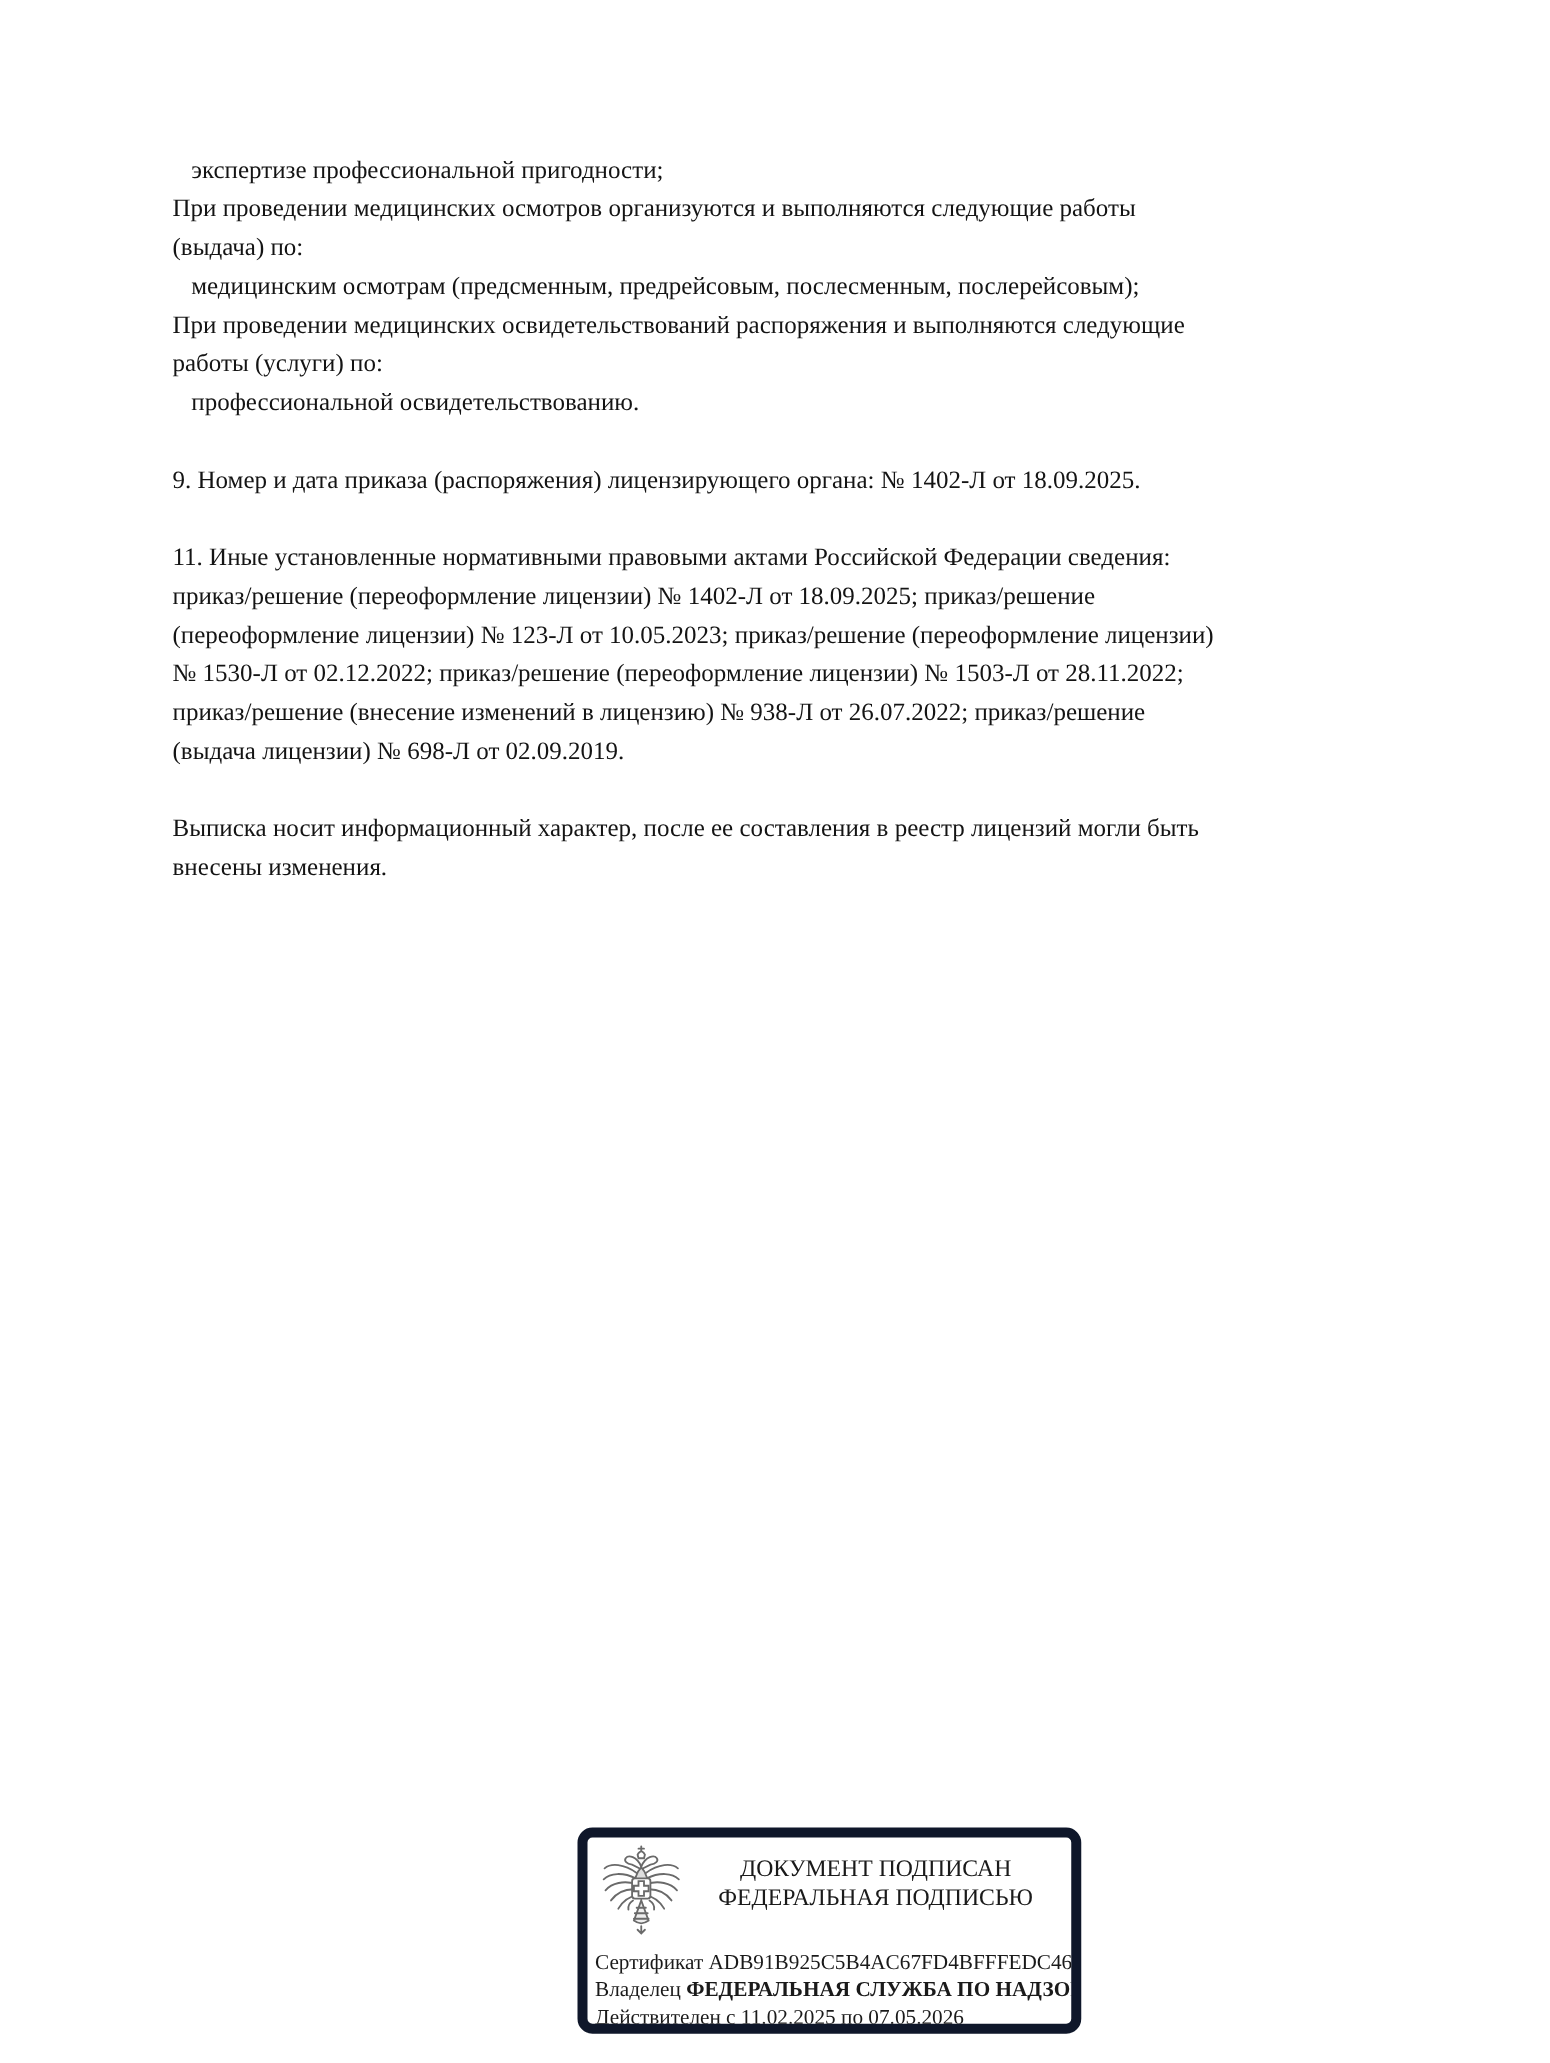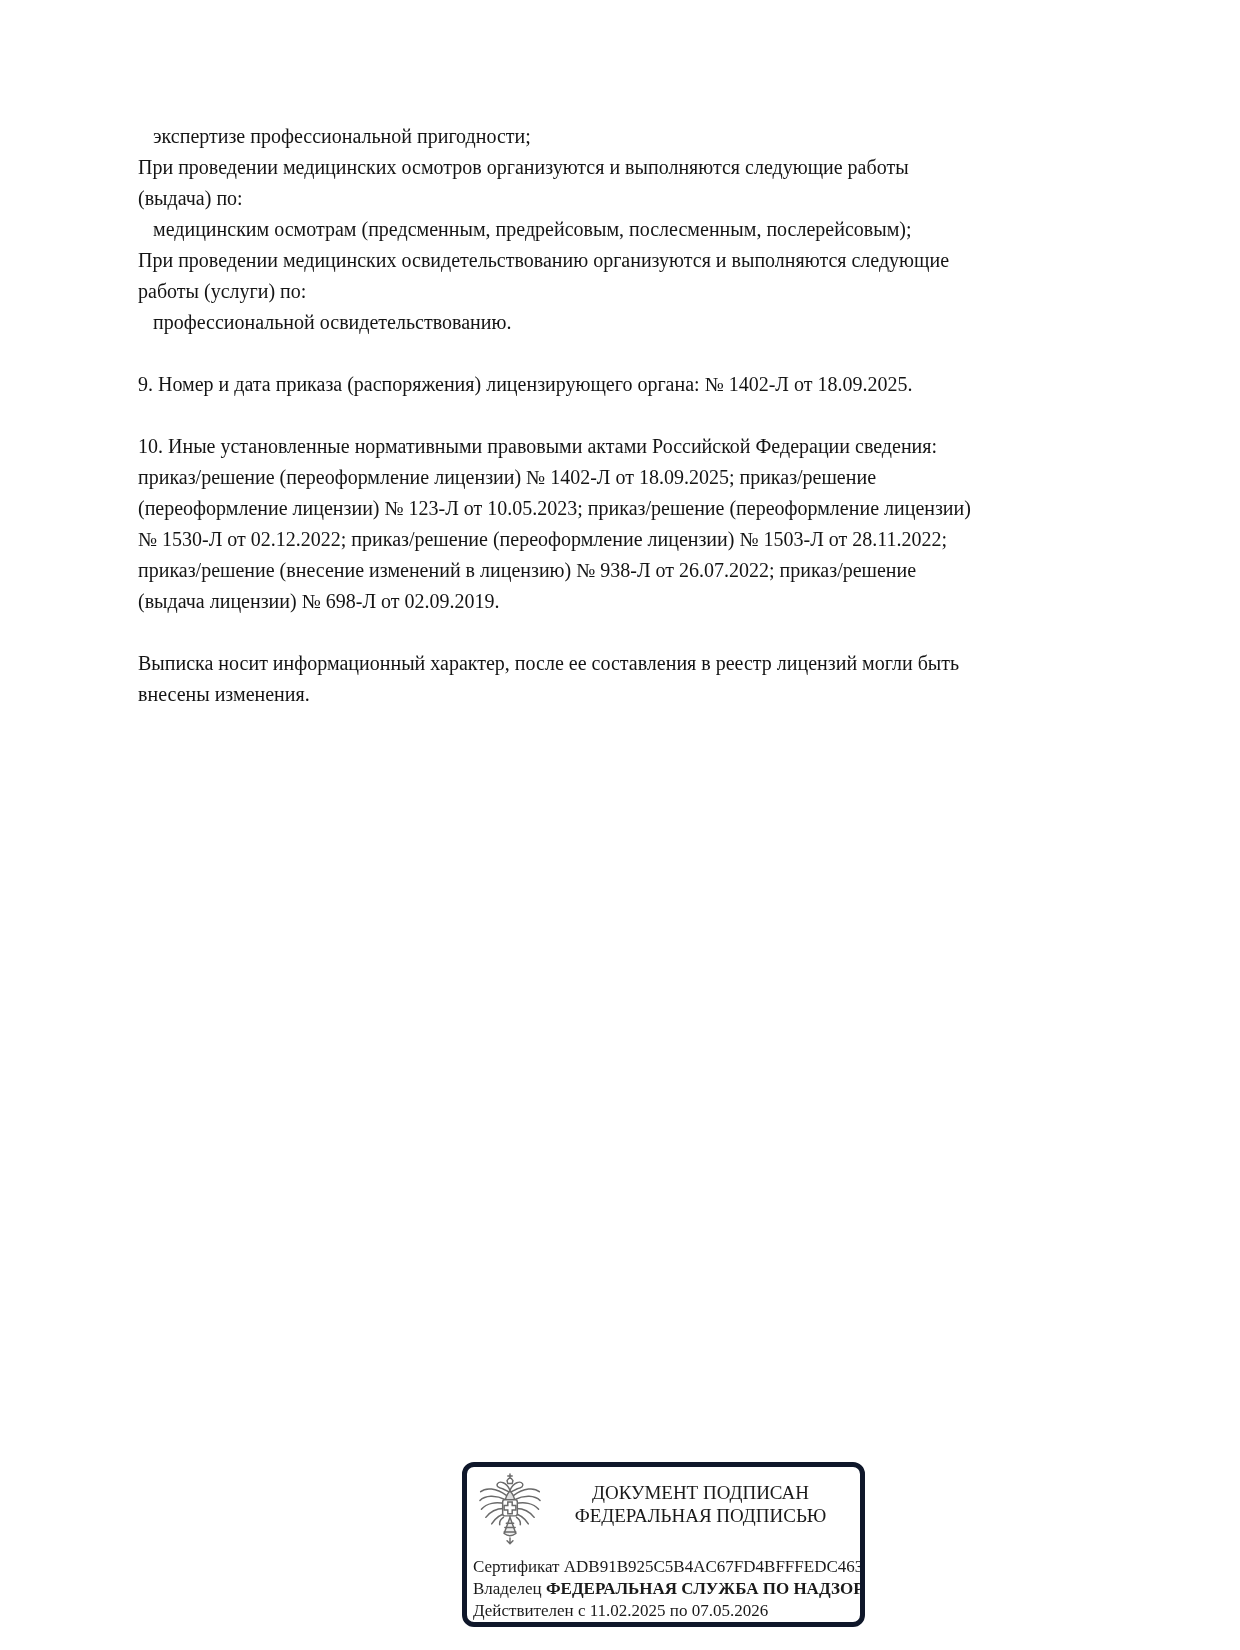--- a/index.html
+++ b/index.html
@@ -29,21 +29,21 @@
     white-space: pre;
     height: 31px;
   }
   .sig-box {
     position: absolute;
     left: 462px;
     top: 1462px;
     width: 403px;
     height: 165px;
     box-sizing: border-box;
-    border: 5px solid #0f172a;
+    border: 8px solid #0f172a;
     border-radius: 12px;
     background: #ffffff;
     overflow: hidden;
   }
   .sig-emblem {
     position: absolute;
     left: 10px;
     top: 5px;
     width: 66px;
     height: 76px;
@@ -79,33 +79,33 @@
   <div class="doc-text">
 
       <div class="line">   экспертизе профессиональной пригодности;</div>
 
       <div class="line">При проведении медицинских осмотров организуются и выполняются следующие работы</div>
 
       <div class="line">(выдача) по:</div>
 
       <div class="line">   медицинским осмотрам (предсменным, предрейсовым, послесменным, послерейсовым);</div>
 
-      <div class="line">При проведении медицинских освидетельствованию организуются и выполняются следующие</div>
+      <div class="line">При проведении медицинских освидетельствований распоряжения и выполняются следующие</div>
 
       <div class="line">работы (услуги) по:</div>
 
       <div class="line">   профессиональной освидетельствованию.</div>
 
       <div class="line"></div>
 
       <div class="line">9. Номер и дата приказа (распоряжения) лицензирующего органа: № 1402-Л от 18.09.2025.</div>
 
       <div class="line"></div>
 
-      <div class="line">10. Иные установленные нормативными правовыми актами Российской Федерации сведения:</div>
+      <div class="line">11. Иные установленные нормативными правовыми актами Российской Федерации сведения:</div>
 
       <div class="line">приказ/решение (переоформление лицензии) № 1402-Л от 18.09.2025; приказ/решение</div>
 
       <div class="line">(переоформление лицензии) № 123-Л от 10.05.2023; приказ/решение (переоформление лицензии)</div>
 
       <div class="line">№ 1530-Л от 02.12.2022; приказ/решение (переоформление лицензии) № 1503-Л от 28.11.2022;</div>
 
       <div class="line">приказ/решение (внесение изменений в лицензию) № 938-Л от 26.07.2022; приказ/решение</div>
 
       <div class="line">(выдача лицензии) № 698-Л от 02.09.2019.</div>

